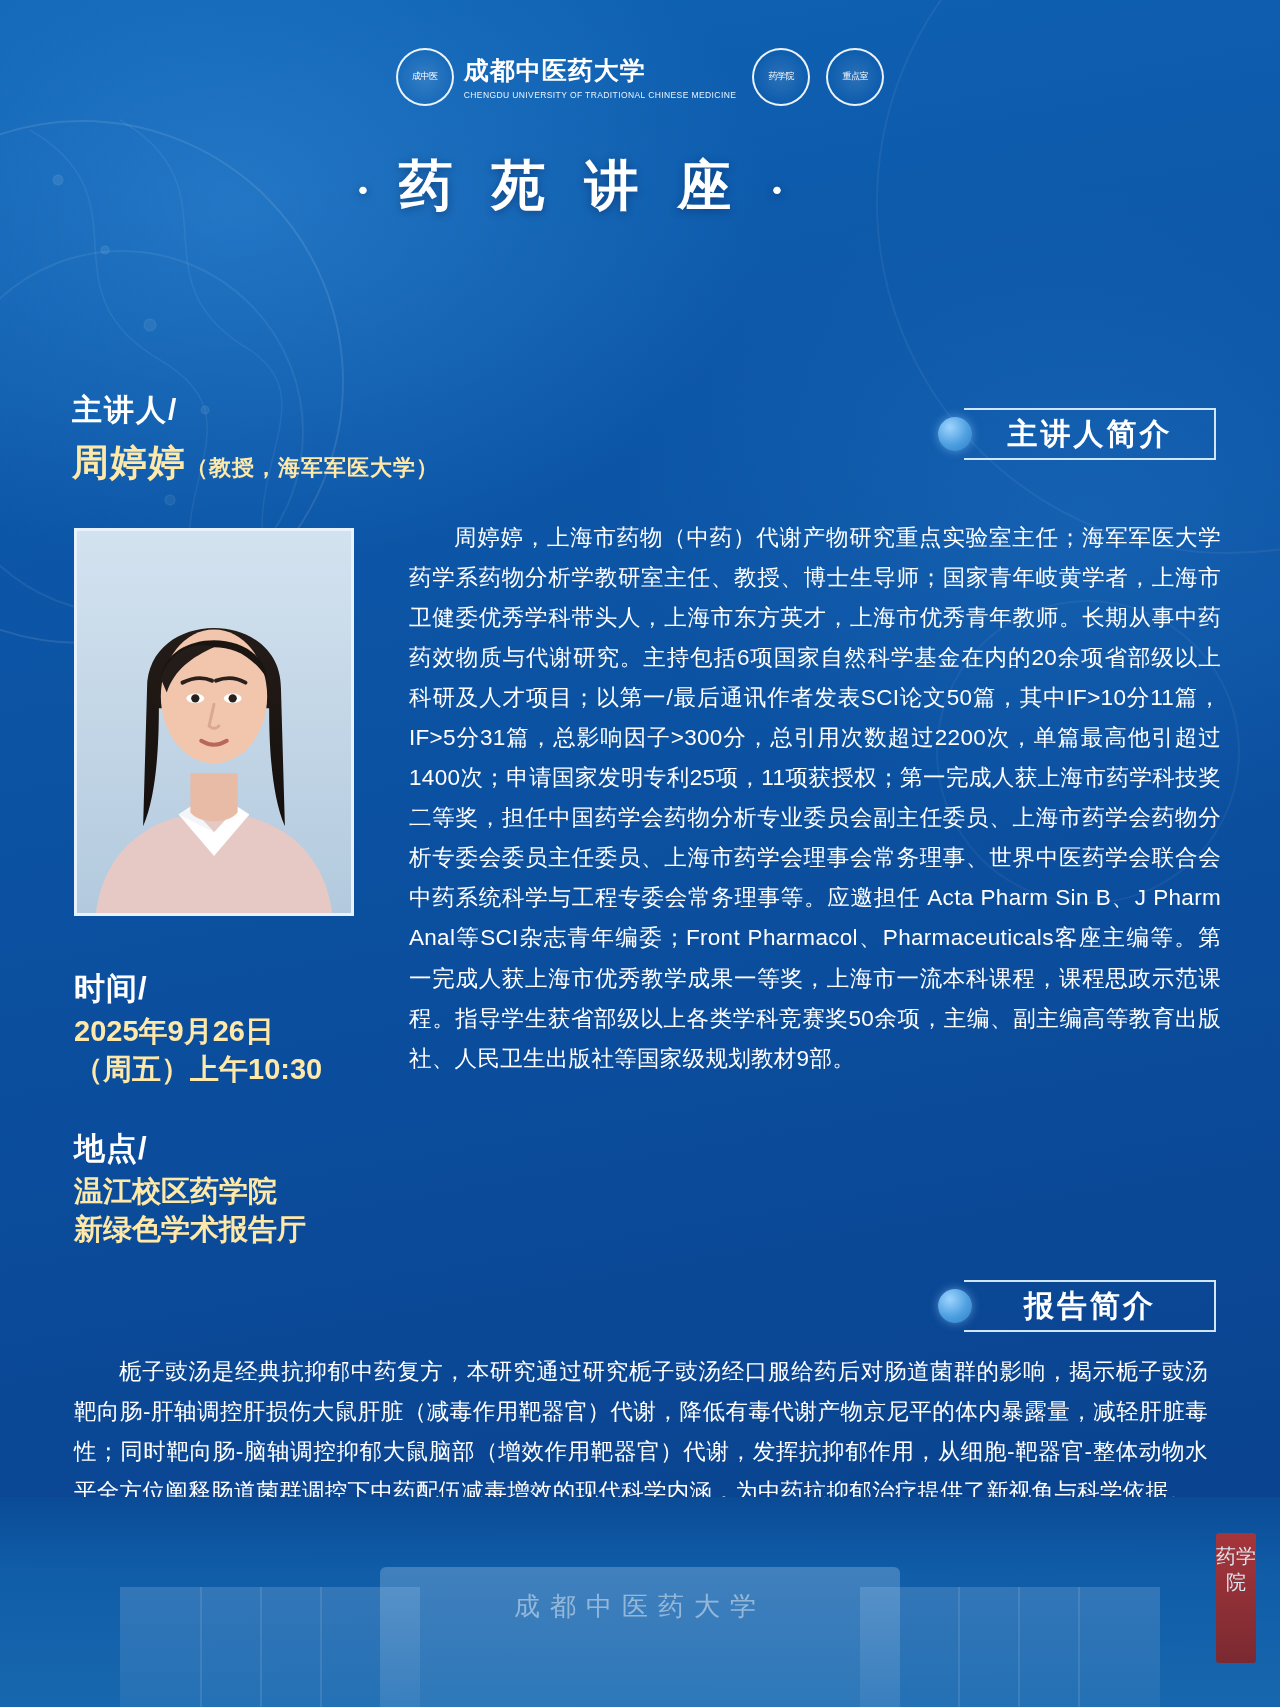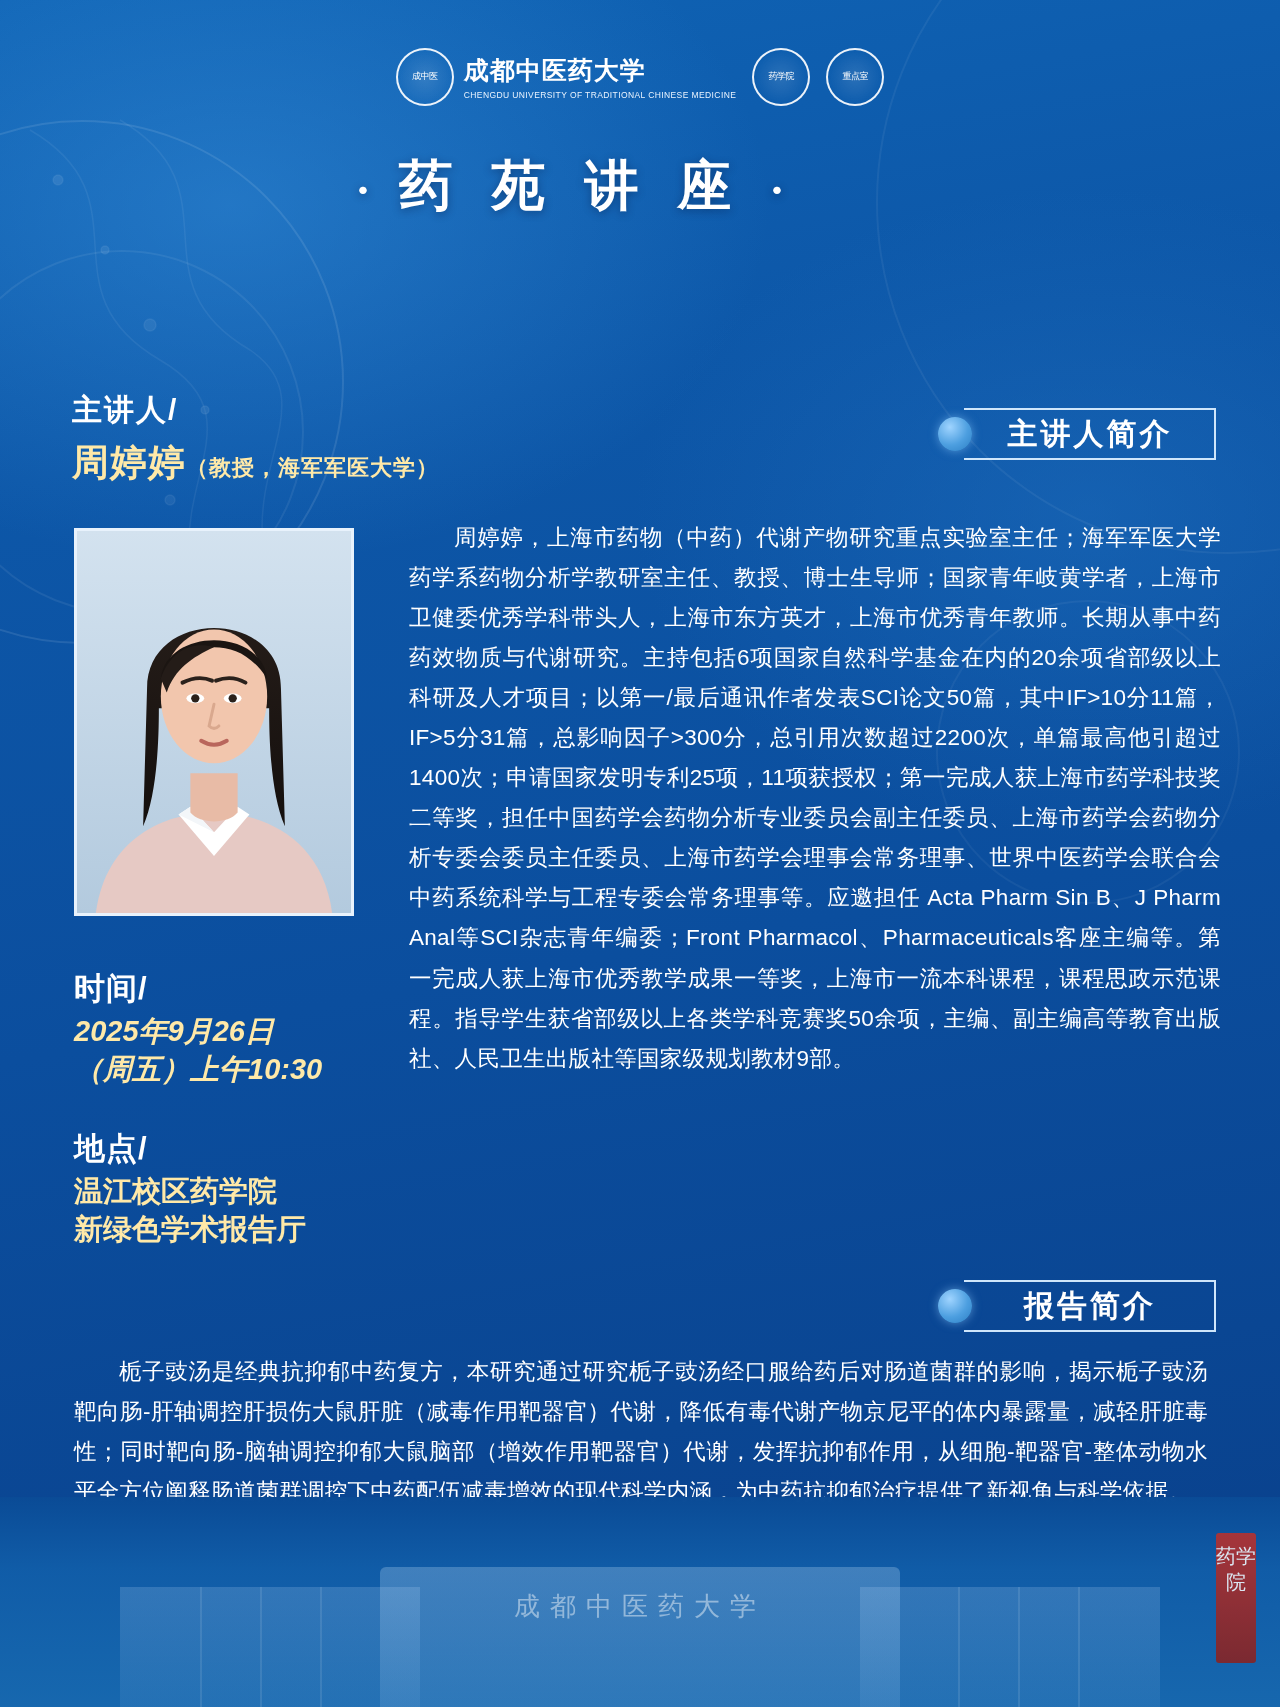--- a/index.html
+++ b/index.html
@@ -109,21 +109,21 @@
     position:absolute;left:74px;top:528px;width:280px;height:388px;
     border:3px solid #e8f2fc;box-sizing:border-box;overflow:hidden;
     background:linear-gradient(180deg,#cfe0ef 0%,#b9cfe2 100%);
   }
   .photo svg{display:block;width:100%;height:100%;}
 
   
   .meta-label{position:absolute;left:74px;font-size:31px;color:#ffffff;font-weight:700;letter-spacing:1px;}
   .meta-value{position:absolute;left:74px;font-size:29px;color:#ffe9a8;font-weight:700;line-height:1.32;letter-spacing:0px;}
   .t-label{top:968px;}
-  .t-value{top:1012px;font-style:italic;}
+  .t-value{top:1012px;}
   .p-label{top:1128px;}
   .p-value{top:1172px;}
 
   
   .bio{
     position:absolute;left:396px;top:518px;width:812px;
     font-size:22.5px;line-height:1.78;color:#ffffff;text-align:justify;
     letter-spacing:.3px;
     margin-left:13px;
   }

